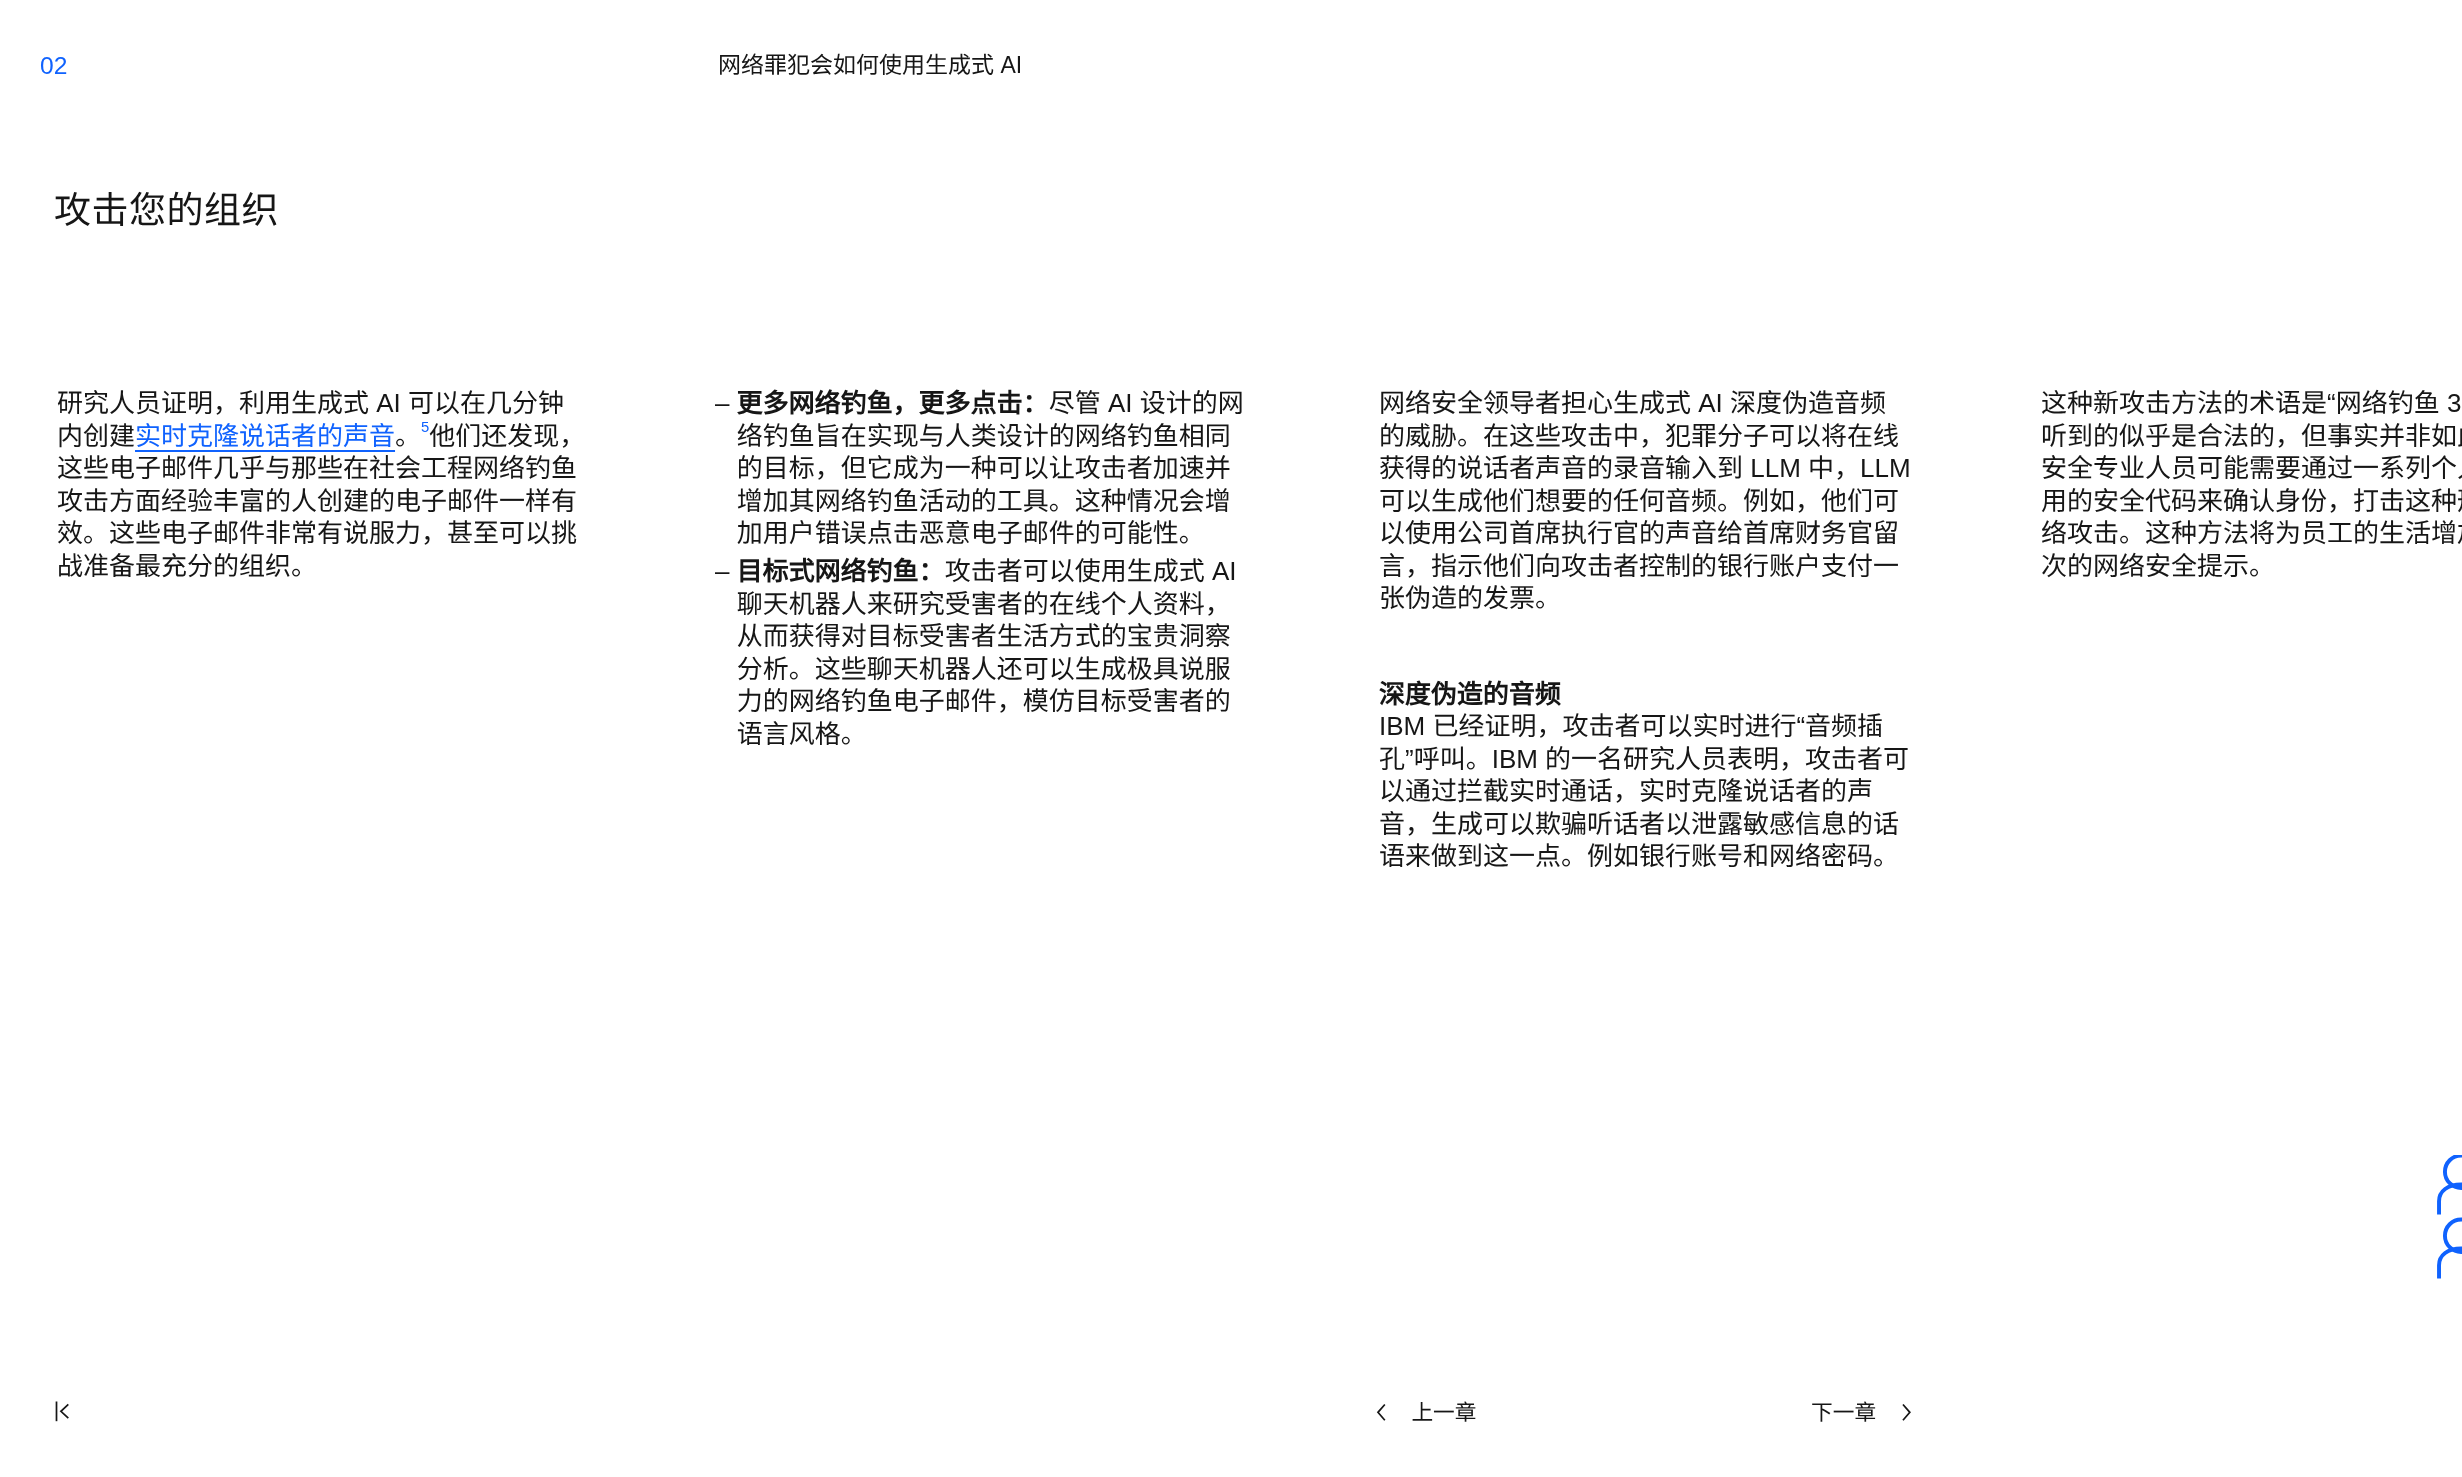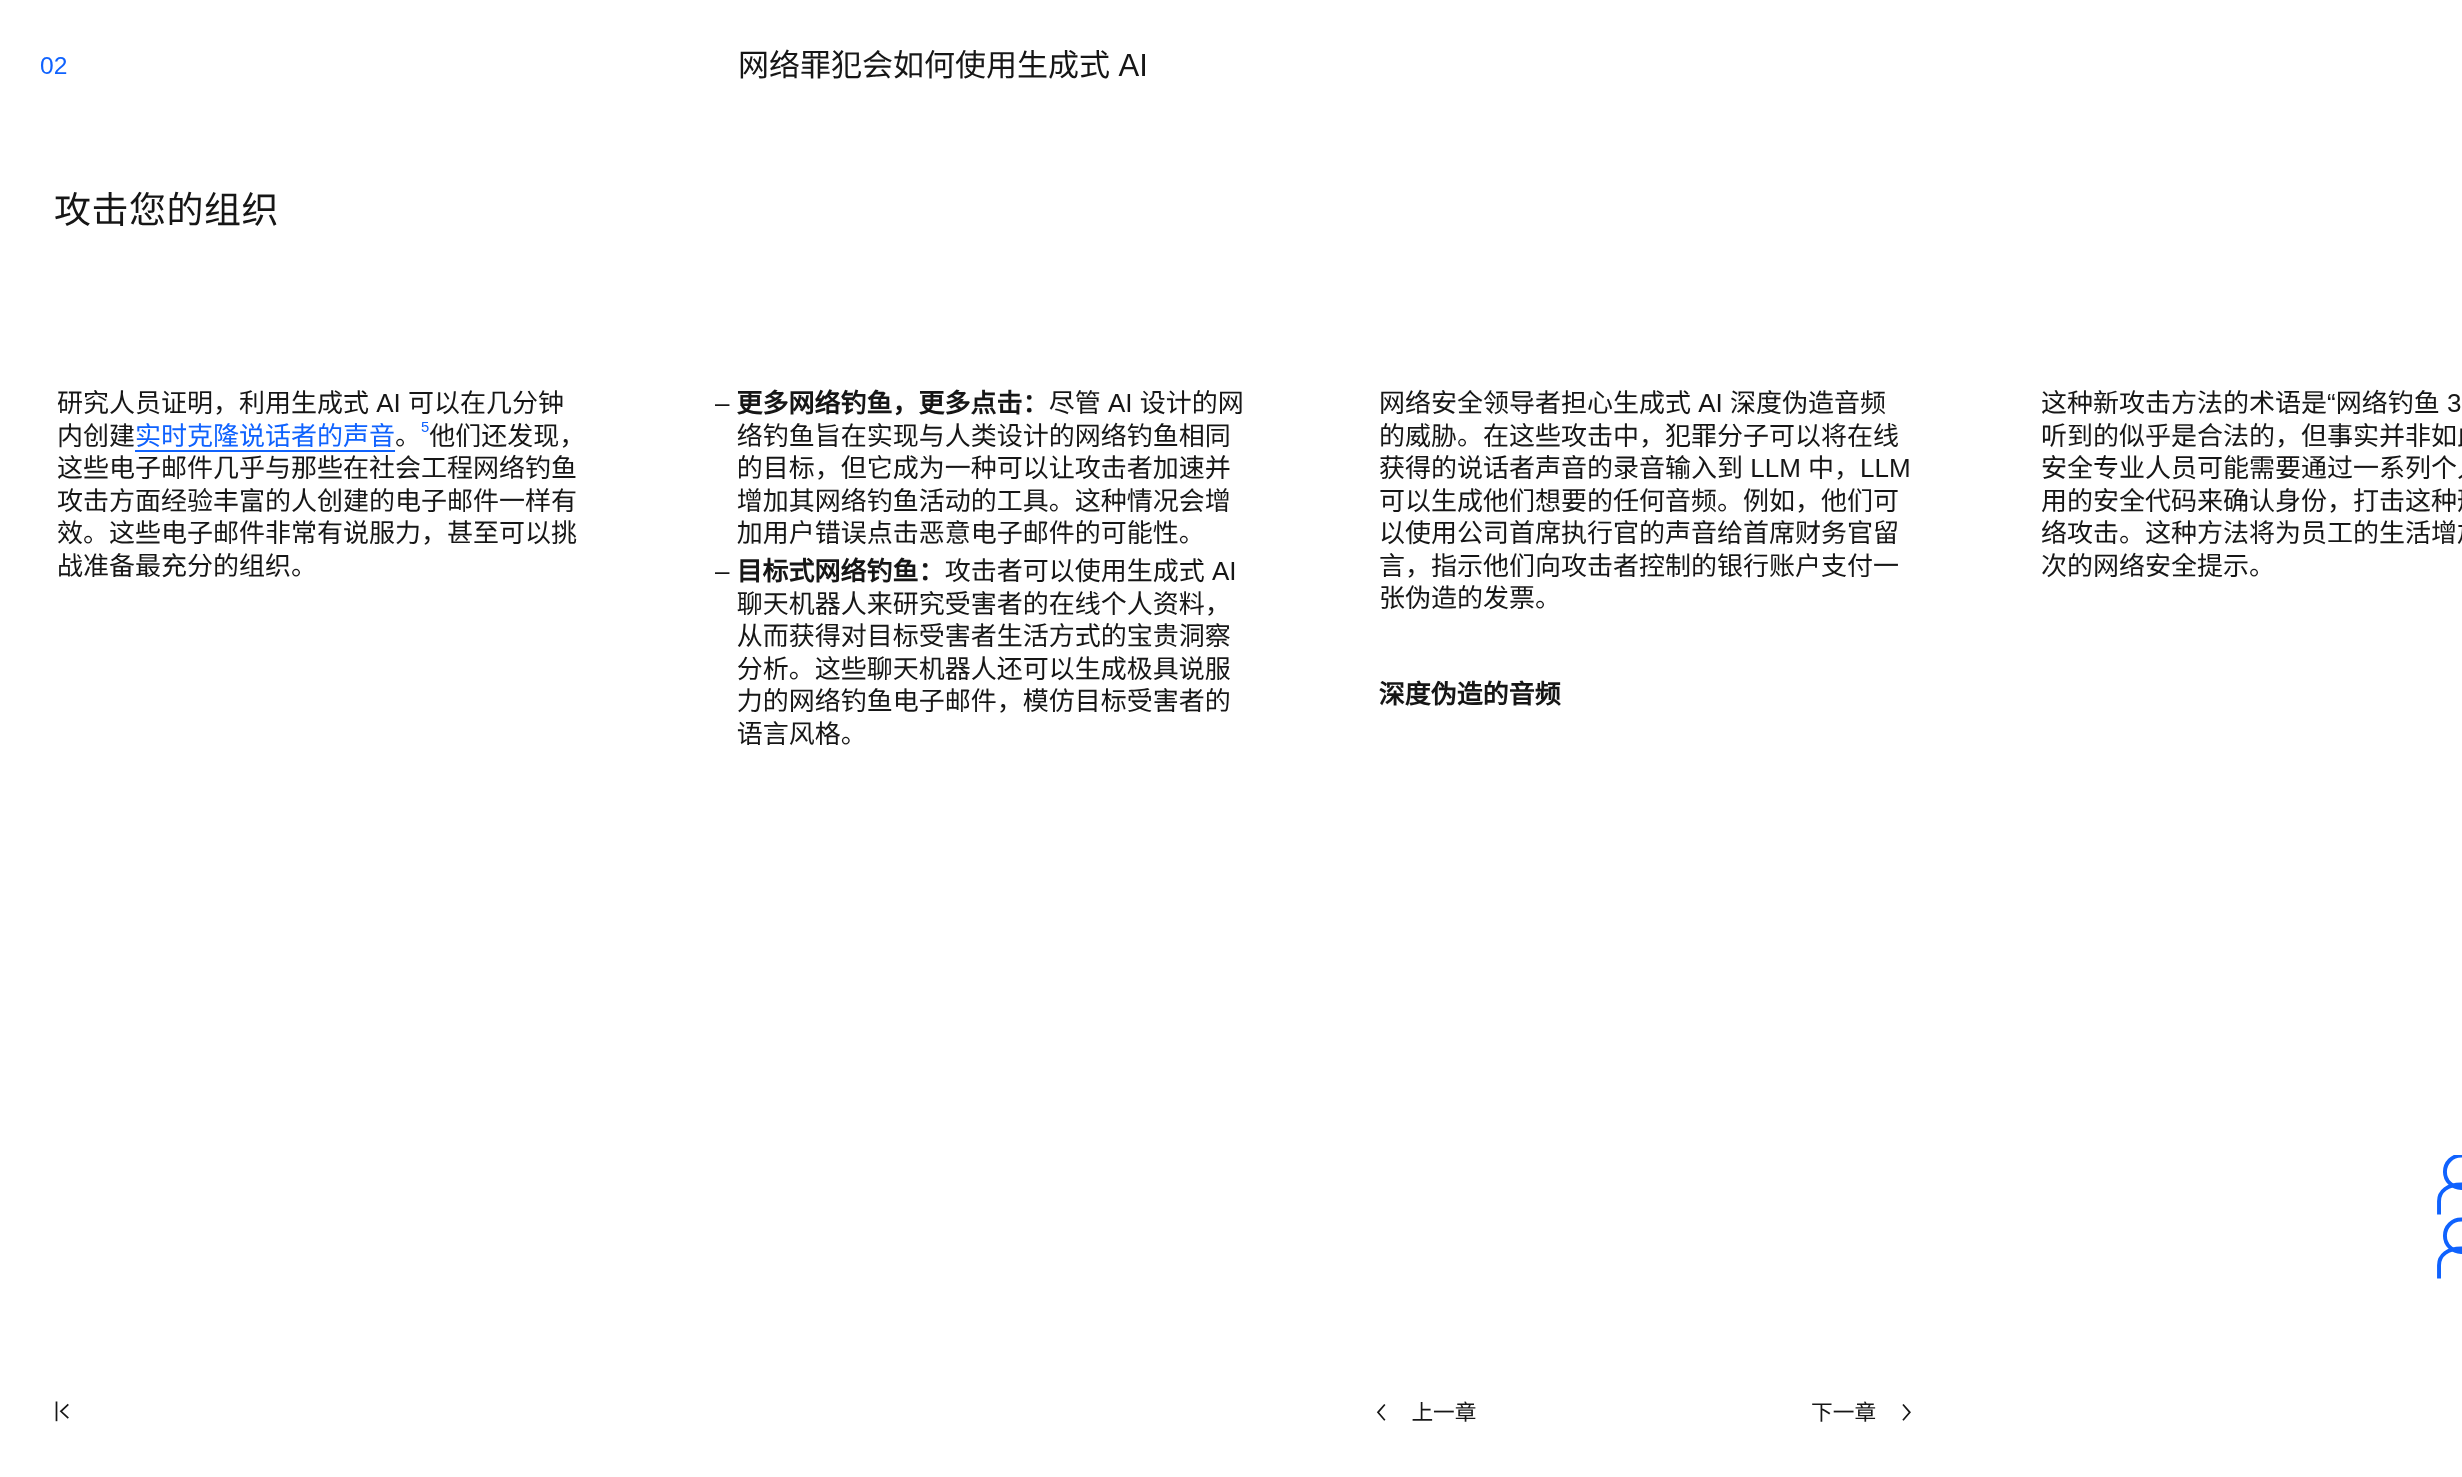--- a/index.html
+++ b/index.html
@@ -9,21 +9,21 @@
     font-family:"Liberation Sans", sans-serif; color:var(--ink);
     overflow:hidden;
   }
   
   .section-no{
     position:absolute; left:40px; top:51px;
     font-size:24.6px; line-height:29.5px; color:var(--accent);
   }
   .doc-title{
     position:absolute; left:718px; top:51px;
-    font-size:31px; line-height:29.5px; font-weight:400;margin-left:20px;
+    font-size:23px; line-height:29.5px; font-weight:400;
   }
   
   .section-title{
     position:absolute; left:54px; top:193px; margin:0;
     font-size:37px; line-height:36px; font-weight:300; letter-spacing:0.5px;
   }
   
   .colm{
     position:absolute; top:387px; width:532px;
     font-size:26px; line-height:32.5px; font-weight:400;
@@ -70,20 +70,21 @@
   <div class="colm c0">
       <div class="blk p"><span class="t">研究人员证明，利用生成式 AI 可以在几分钟内创建</span><a href="#" class="lnk">实时克隆说话者的声音</a><span class="t">。</span><sup class="sup">5</sup><span class="t">他们还发现，这些电子邮件几乎与那些在社会工程网络钓鱼攻击方面经验丰富的人创建的电子邮件一样有效。这些电子邮件非常有说服力，甚至可以挑战准备最充分的组织。</span></div>
     </div>
   <div class="colm c1">
       <div class="blk li"><span class="dash">–</span><span class="bold">更多网络钓鱼，更多点击：</span><span class="t">尽管 AI 设计的网络钓鱼旨在实现与人类设计的网络钓鱼相同的目标，但它成为一种可以让攻击者加速并增加其网络钓鱼活动的工具。这种情况会增加用户错误点击恶意电子邮件的可能性。</span></div>
       <div class="blk li"><span class="dash">–</span><span class="bold">目标式网络钓鱼：</span><span class="t">攻击者可以使用生成式 AI 聊天机器人来研究受害者的在线个人资料，从而获得对目标受害者生活方式的宝贵洞察分析。这些聊天机器人还可以生成极具说服力的网络钓鱼电子邮件，模仿目标受害者的语言风格。</span></div>
     </div>
   <div class="colm c2">
       <div class="blk p"><span class="t">网络安全领导者担心生成式 AI 深度伪造音频的威胁。在这些攻击中，犯罪分子可以将在线获得的说话者声音的录音输入到 LLM 中，LLM 可以生成他们想要的任何音频。例如，他们可以使用公司首席执行官的声音给首席财务官留言，指示他们向攻击者控制的银行账户支付一张伪造的发票。</span></div>
       <div class="blk h"><span class="t">深度伪造的音频</span></div>
+      <div class="blk p"><span class="t">IBM 已经证明，攻击者可以实时进行“音频插孔”呼叫。IBM 的一名研究人员表明，攻击者可以通过拦截实时通话，实时克隆说话者的声音，生成可以欺骗听话者以泄露敏感信息的话语来做到这一点。例如银行账号和网络密码。</span></div>
     </div>
   <div class="colm c3">
       <div class="blk p"><span class="t">这种新攻击方法的术语是“网络钓鱼 3.0”，您所听到的似乎是合法的，但事实并非如此。网络安全专业人员可能需要通过一系列个人之间使用的安全代码来确认身份，打击这种形式的网络攻击。这种方法将为员工的生活增加更多层次的网络安全提示。</span></div>
     </div>
 
   <div class="people">
     <svg width="134" height="126" viewBox="0 0 272 256" fill="none" stroke="#0f62fe" stroke-width="8">
       <defs>
         <g id="pp">
           <circle cx="0" cy="-32" r="33"></circle>

